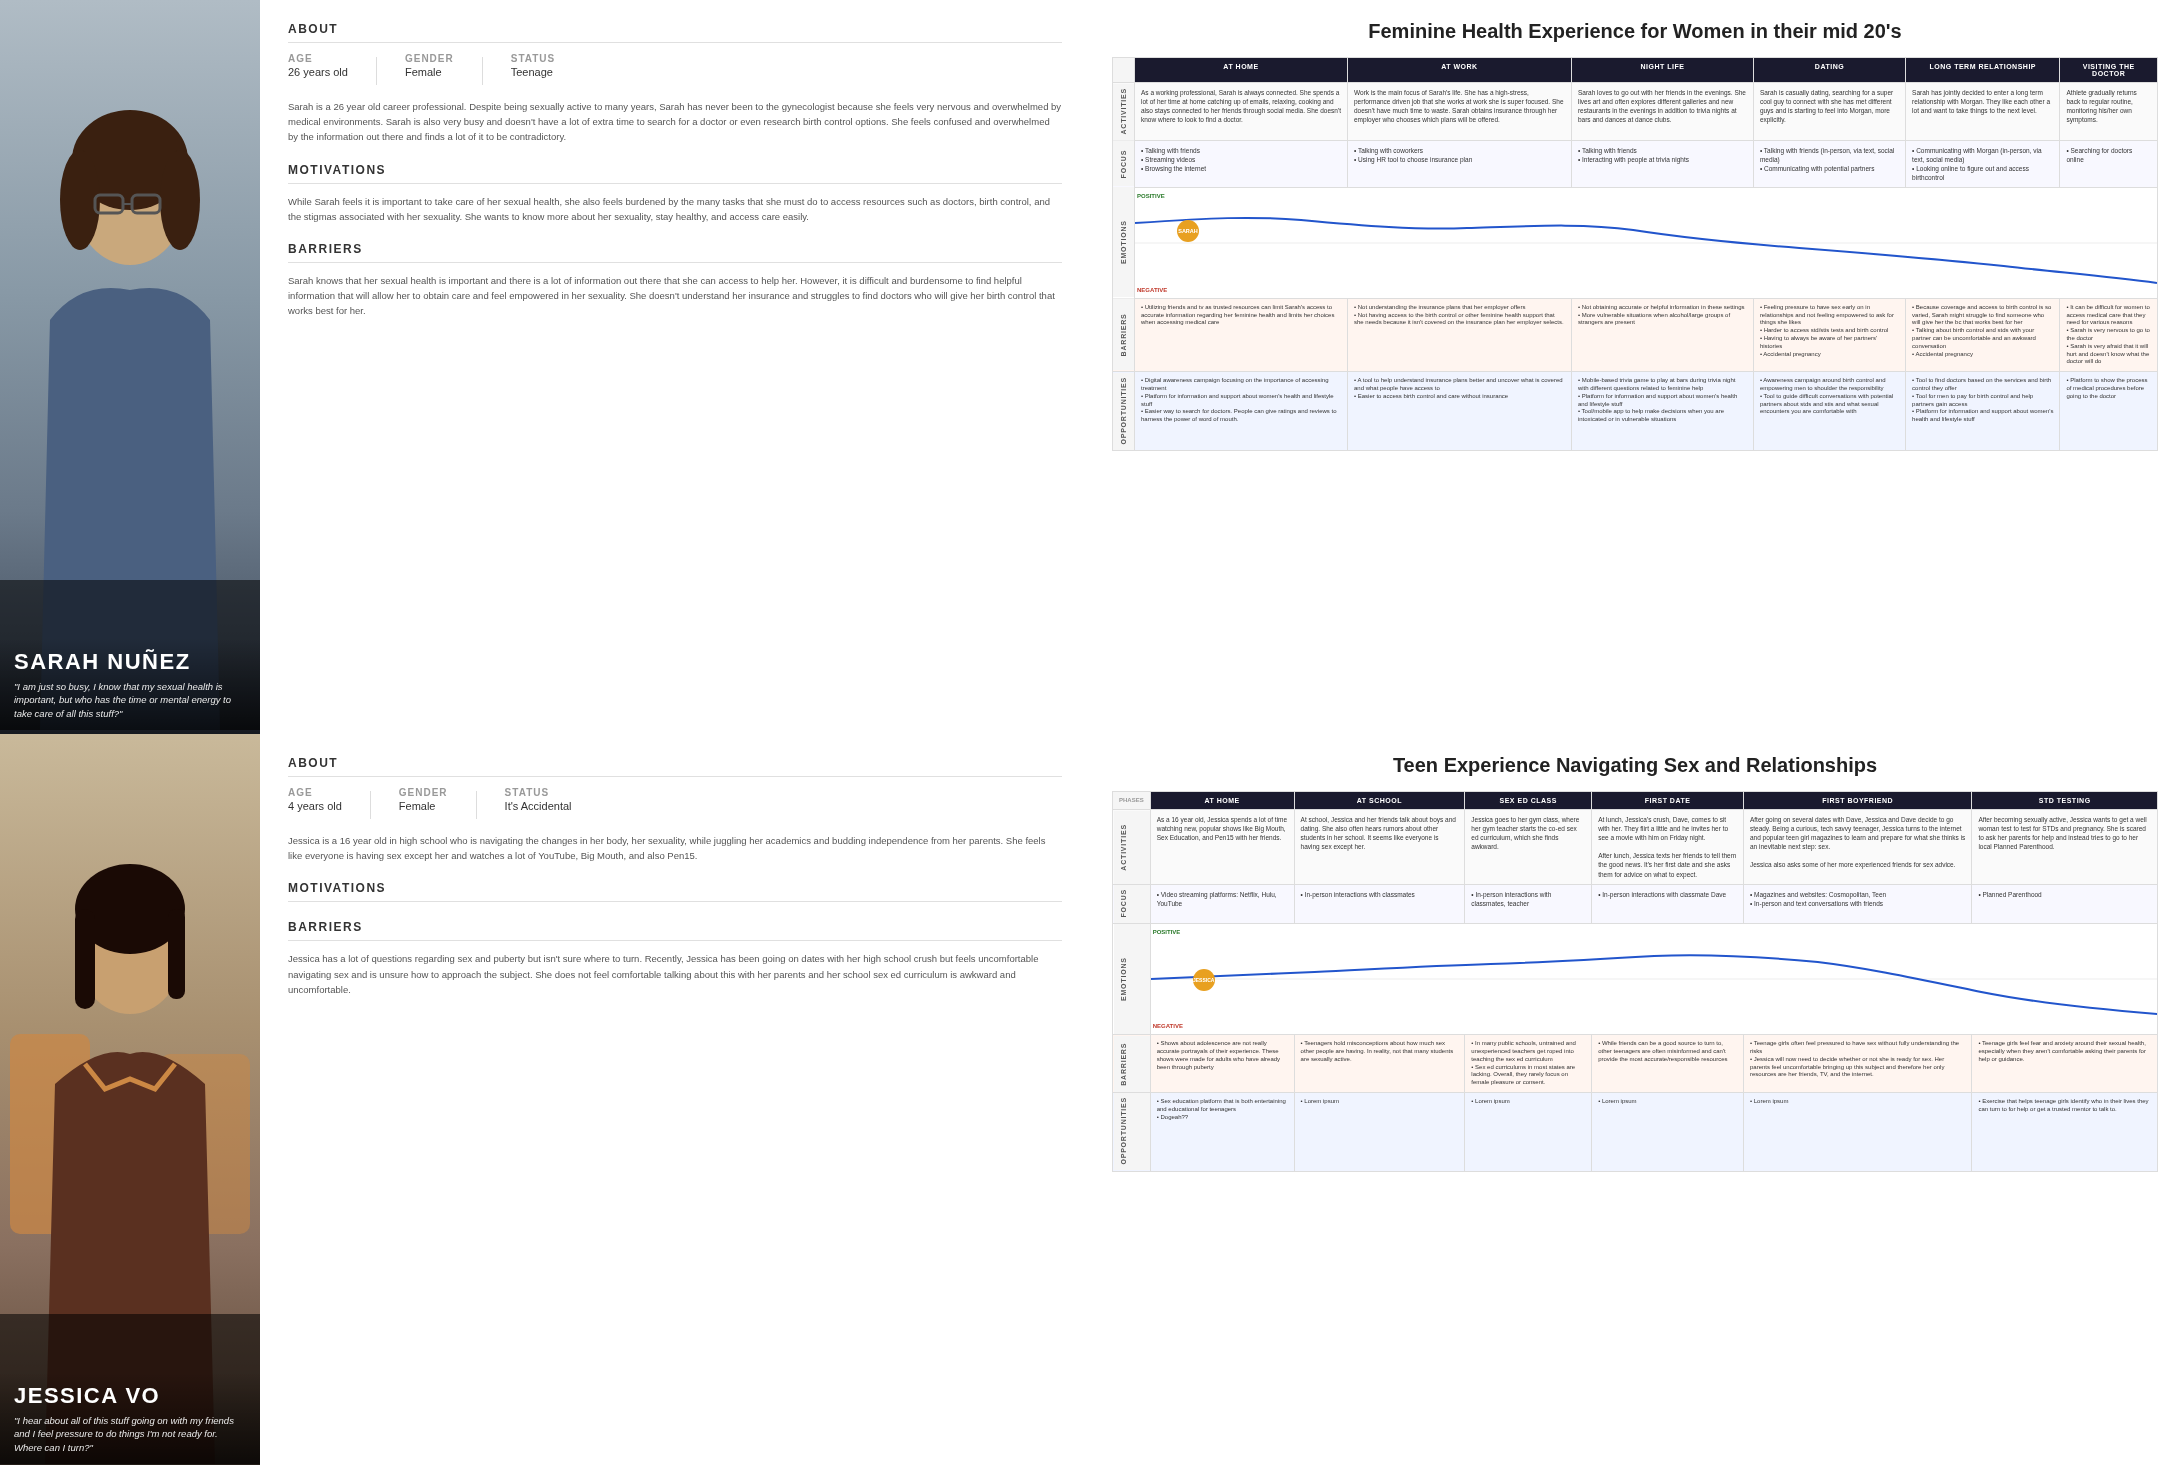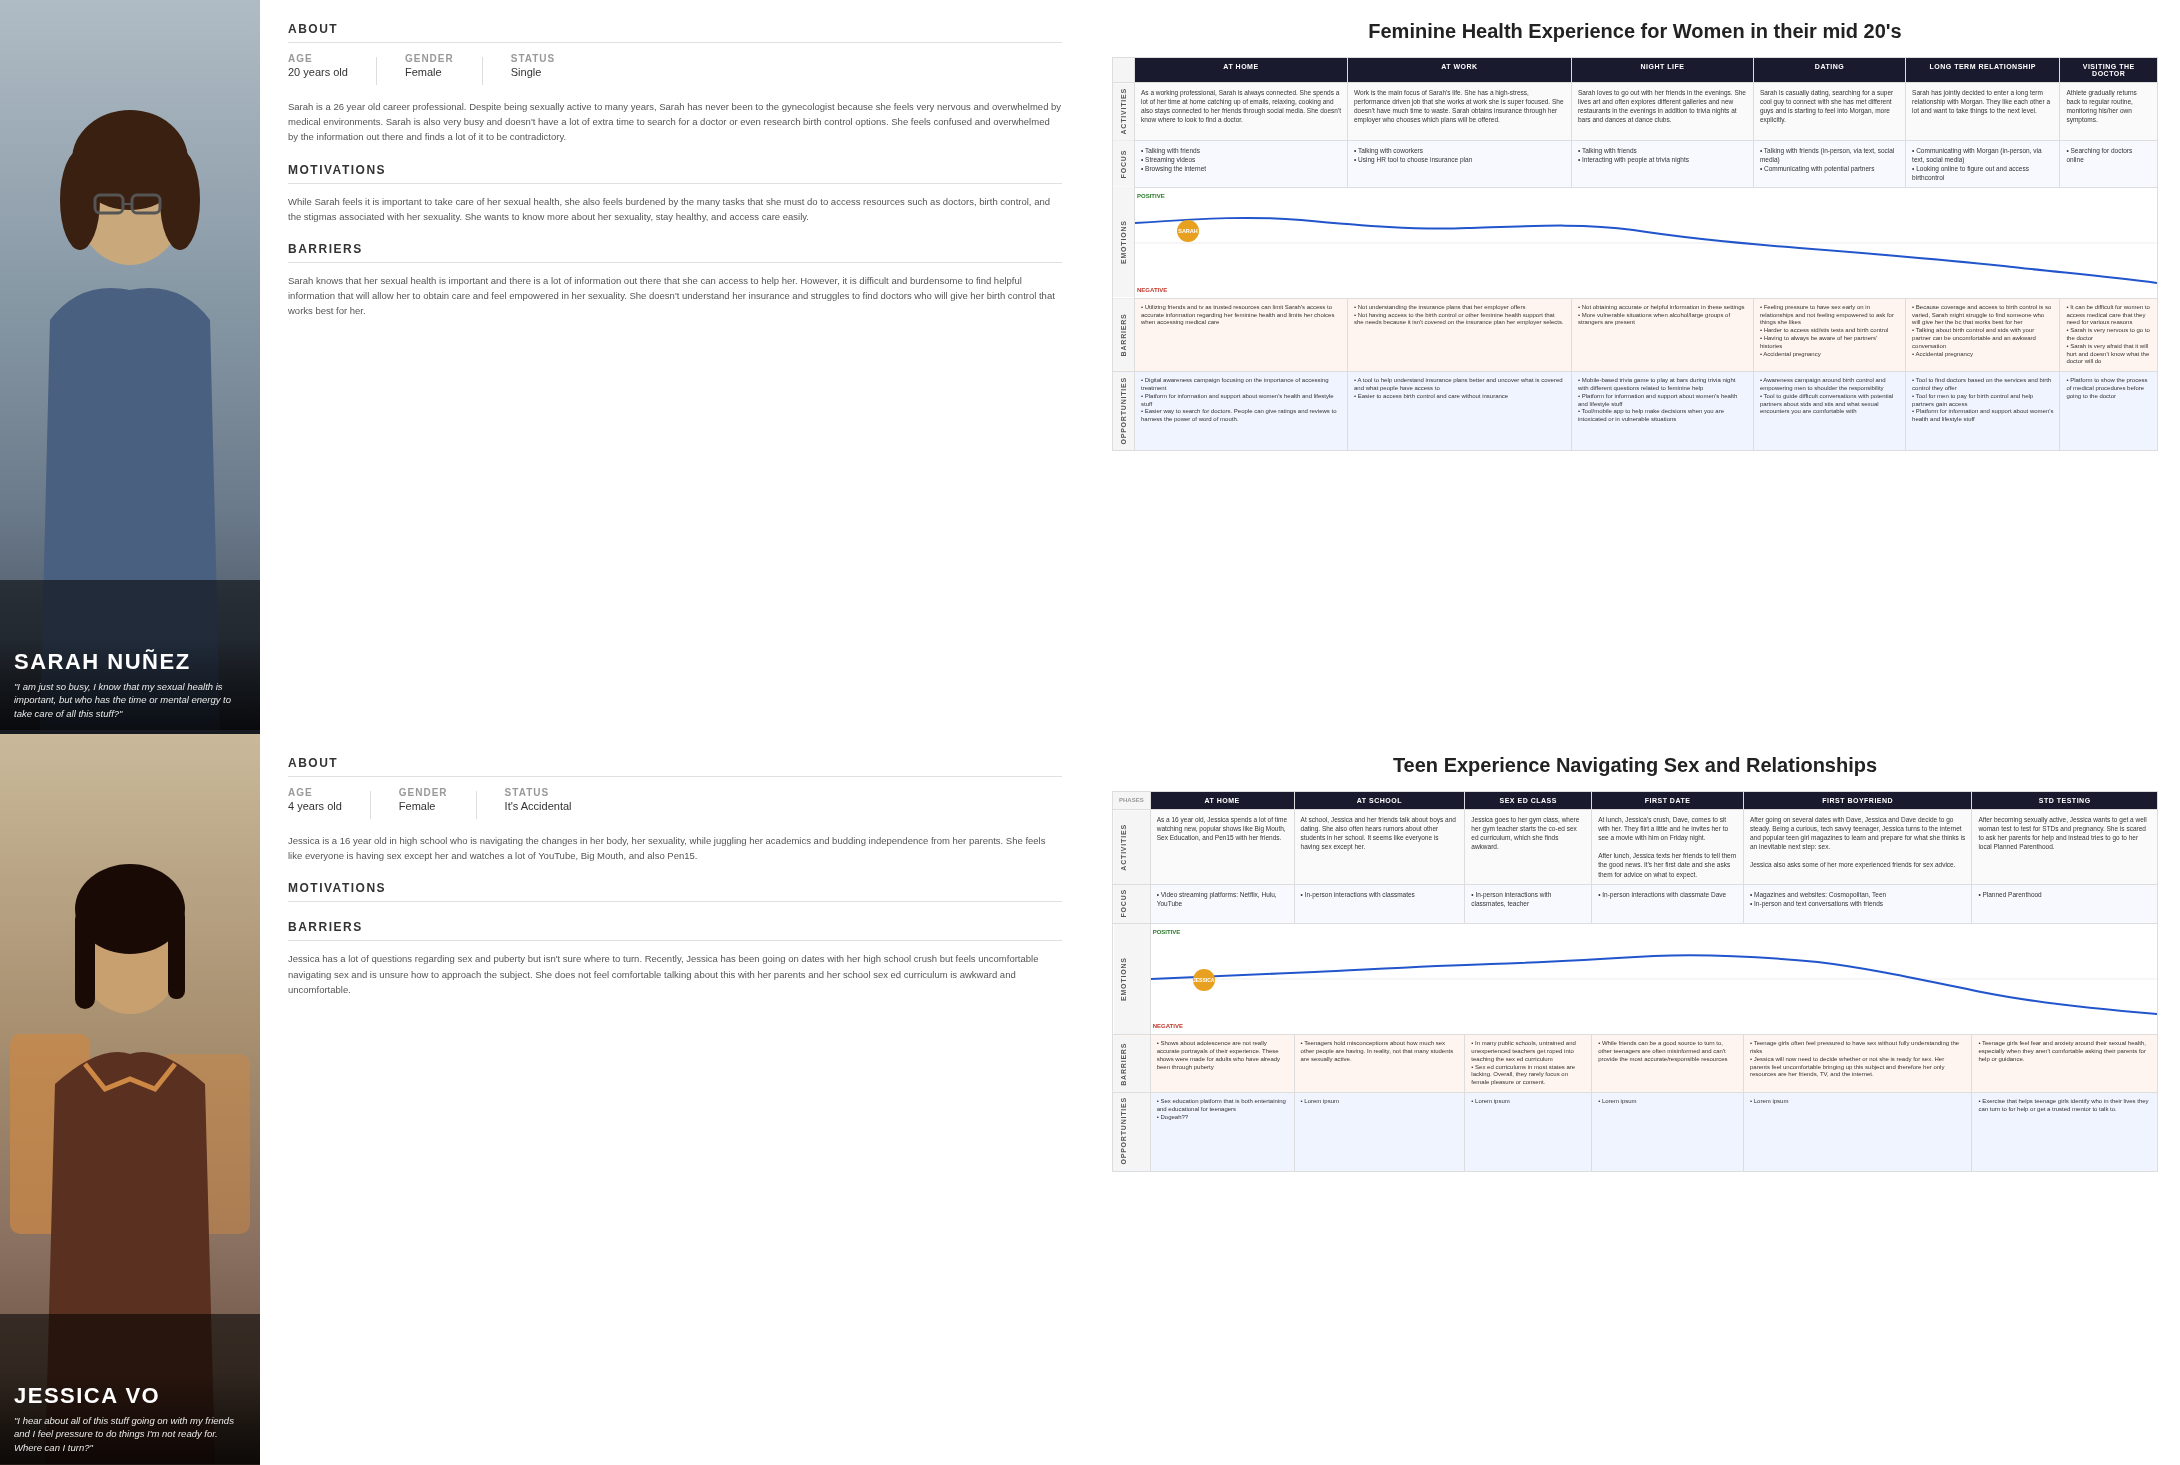--- a/index.html
+++ b/index.html
@@ -234,31 +234,31 @@
         <div class="persona-quote">"I am just so busy, I know that my sexual health is important, but who has the time or mental energy to take care of all this stuff?"</div>
       </div>
     </div>
 
     <div class="persona-info-section">
       <div class="persona-section">
         <div class="section-title">ABOUT</div>
         <div class="stats-row">
           <div class="stat-item">
             <span class="stat-label">AGE</span>
-            <span class="stat-value">20 years old</span>
+            <span class="stat-value">26 years old</span>
           </div>
           <div class="stat-separator"></div>
           <div class="stat-item">
             <span class="stat-label">GENDER</span>
             <span class="stat-value">Female</span>
           </div>
           <div class="stat-separator"></div>
           <div class="stat-item">
             <span class="stat-label">STATUS</span>
-            <span class="stat-value">Single</span>
+            <span class="stat-value">Teenage</span>
           </div>
         </div>
         <div class="persona-description">Sarah is a 26 year old career professional. Despite being sexually active to many years, Sarah has never been to the gynecologist because she feels very nervous and overwhelmed by medical environments. Sarah is also very busy and doesn't have a lot of extra time to search for a doctor or even research birth control options. She feels confused and overwhelmed by the information out there and finds a lot of it to be contradictory.</div>
       </div>
 
       <div class="persona-section">
         <div class="section-title">MOTIVATIONS</div>
         <div class="persona-description">While Sarah feels it is important to take care of her sexual health, she also feels burdened by the many tasks that she must do to access resources such as doctors, birth control, and the stigmas associated with her sexuality. She wants to know more about her sexuality, stay healthy, and access care easily.</div>
       </div>
 

